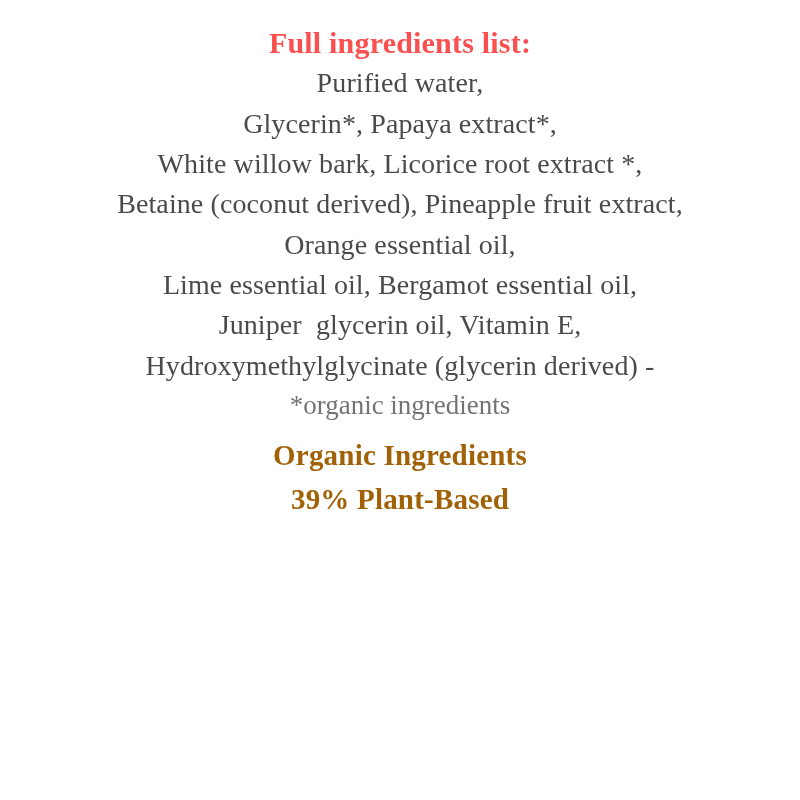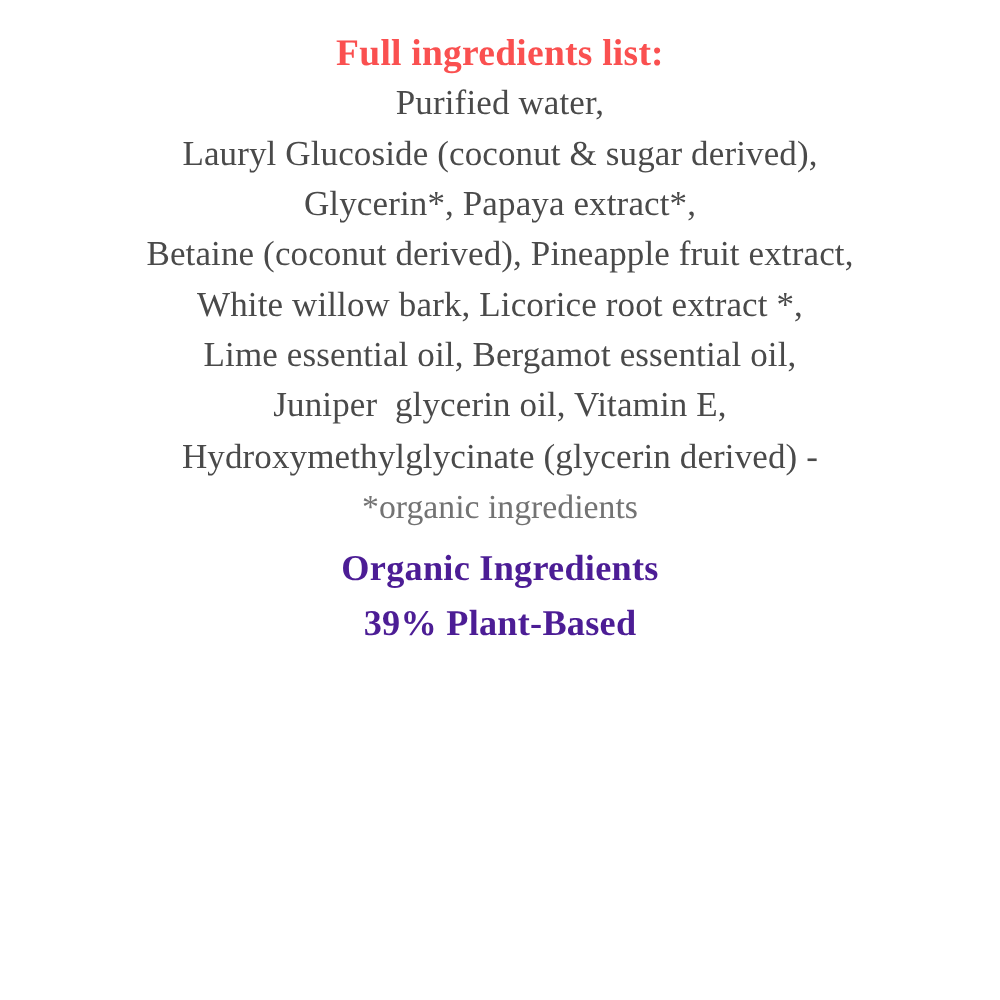--- a/index.html
+++ b/index.html
@@ -45,40 +45,40 @@
     line-height: 1.45;
     text-align: center;
   }
   .claims {
     margin-top: 8px;
     display: flex;
     flex-direction: column;
     align-items: center;
   }
   .claim {
-    color: #4c1d95;
+    color: #a16207;
     font-weight: bold;
     font-size: 29px;
     line-height: 1.52;
     text-align: center;
     letter-spacing: 0.2px;
   }
 </style>
 </head>
 <body>
 
 <div class="panel">
 
   <div class="heading">Full ingredients list:</div>
 
   <div class="ingredient-line">Purified water,</div>
-  <div class="ingredient-line">Lauryl Glucoside (coconut &amp; sugar derived),</div>
   <div class="ingredient-line">Glycerin*, Papaya extract*,</div>
+  <div class="ingredient-line">White willow bark, Licorice root extract *,</div>
   <div class="ingredient-line">Betaine (coconut derived), Pineapple fruit extract,</div>
-  <div class="ingredient-line">White willow bark, Licorice root extract *,</div>
+  <div class="ingredient-line">Orange essential oil,</div>
   <div class="ingredient-line">Lime essential oil, Bergamot essential oil,</div>
   <div class="ingredient-line">Juniper  glycerin oil, Vitamin E,</div>
   <div class="ingredient-line">Hydroxymethylglycinate (glycerin derived) -</div>
 
   <div class="note-line">*organic ingredients</div>
 
   <div class="claims">
     <div class="claim">Organic Ingredients</div>
     <div class="claim">39% Plant-Based</div>
   </div>

